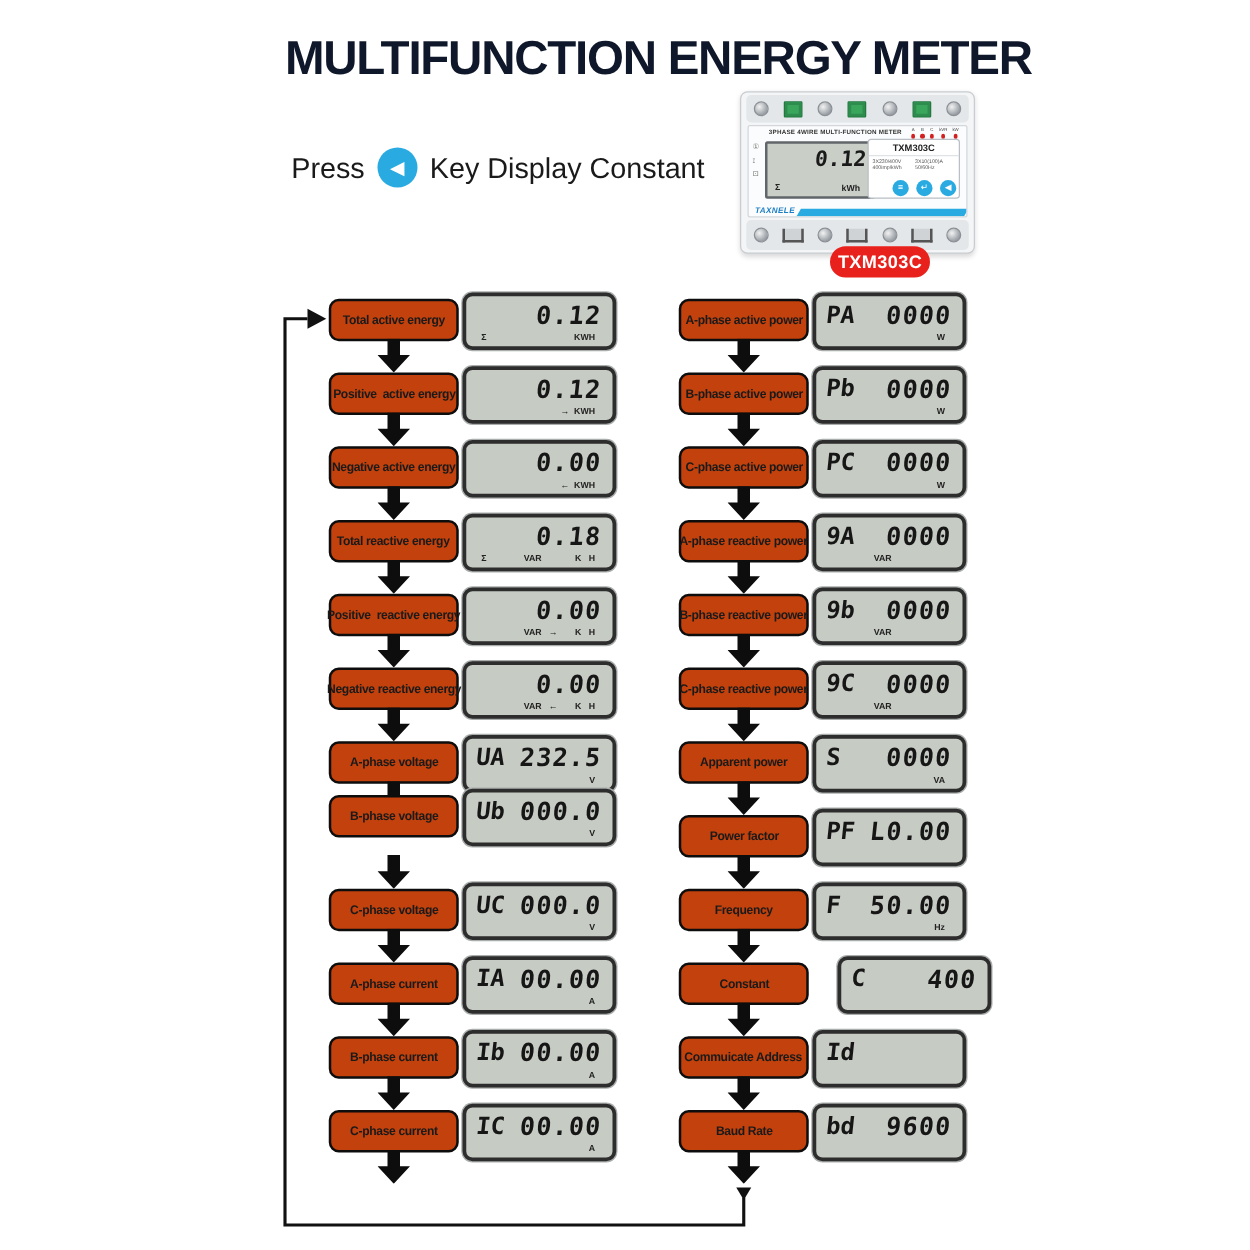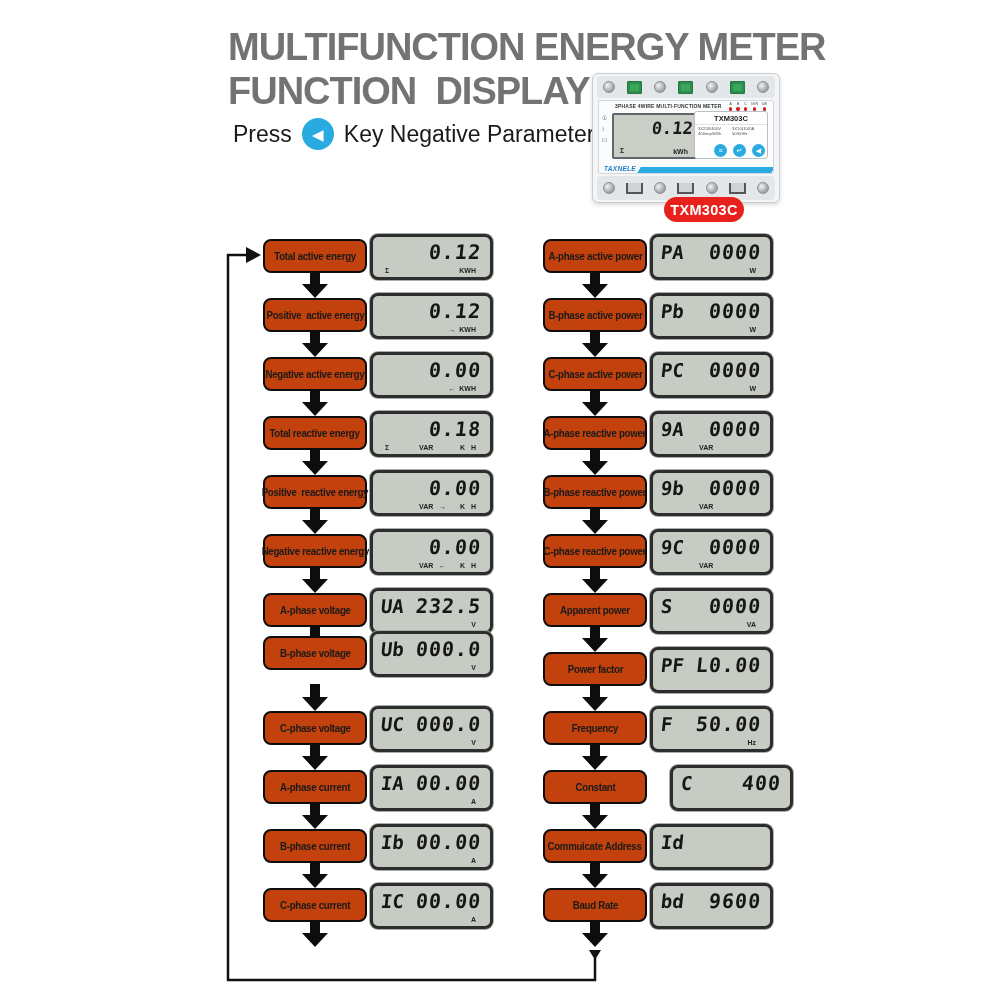--- a/index.html
+++ b/index.html
@@ -1,21 +1,21 @@
 <!DOCTYPE html>
 <html><head>
 <meta charset="utf-8">
 <style>
   html,body{margin:0;padding:0;background:#fff;}
   #canvas{position:relative;width:1000px;height:1000px;background:#fff;overflow:hidden;
           font-family:"Liberation Sans",sans-serif;color:#111;}
 
   
   .title{position:absolute;left:228px;font-weight:900;font-size:38px;letter-spacing:-1px;
-         color:#737373;white-space:pre;}
+         color:#0f172a;white-space:pre;}
   #title1{top:26px;}
   #title2{top:70px;}
   .press-line{position:absolute;left:233px;top:118px;display:flex;align-items:center;gap:10px;
               font-size:23px;color:#1a1a1a;}
   .key-btn{width:32px;height:32px;border-radius:50%;background:#29abe2;display:flex;
            align-items:center;justify-content:center;color:#fff;font-size:15px;line-height:1;}
 
   
   #meter{position:absolute;left:592px;top:73px;width:186px;height:128px;background:#f3f5f6;
          border:1px solid #c9cdd1;border-radius:6px;box-shadow:0 2px 4px rgba(0,0,0,.15);}
@@ -81,25 +81,24 @@
   .lcd .br{position:absolute;right:14px;bottom:3px;font-size:7px;font-weight:bold;color:#222;white-space:pre;}
   .flow-arrow{position:absolute;left:39px;width:26px;height:27px;}
   #loop-svg{position:absolute;left:0;top:0;width:1000px;height:1000px;pointer-events:none;}
 </style>
 </head>
 <body>
 
 <div id="canvas">
 
   <div id="title1" class="title">MULTIFUNCTION ENERGY METER</div>
-  <div id="title2" class="title">FUNCTION  DISPLAY</div>
   <div class="press-line">
     <span>Press</span>
     <span class="key-btn">◀</span>
-    <span>Key Negative Parameter</span>
+    <span>Key Display Constant</span>
   </div>
 
   <div id="meter">
     <div id="term-top" class="term-strip">
         <div class="screw"></div>
         <div class="gterm"></div>
         <div class="screw"></div>
         <div class="gterm"></div>
         <div class="screw"></div>
         <div class="gterm"></div>

